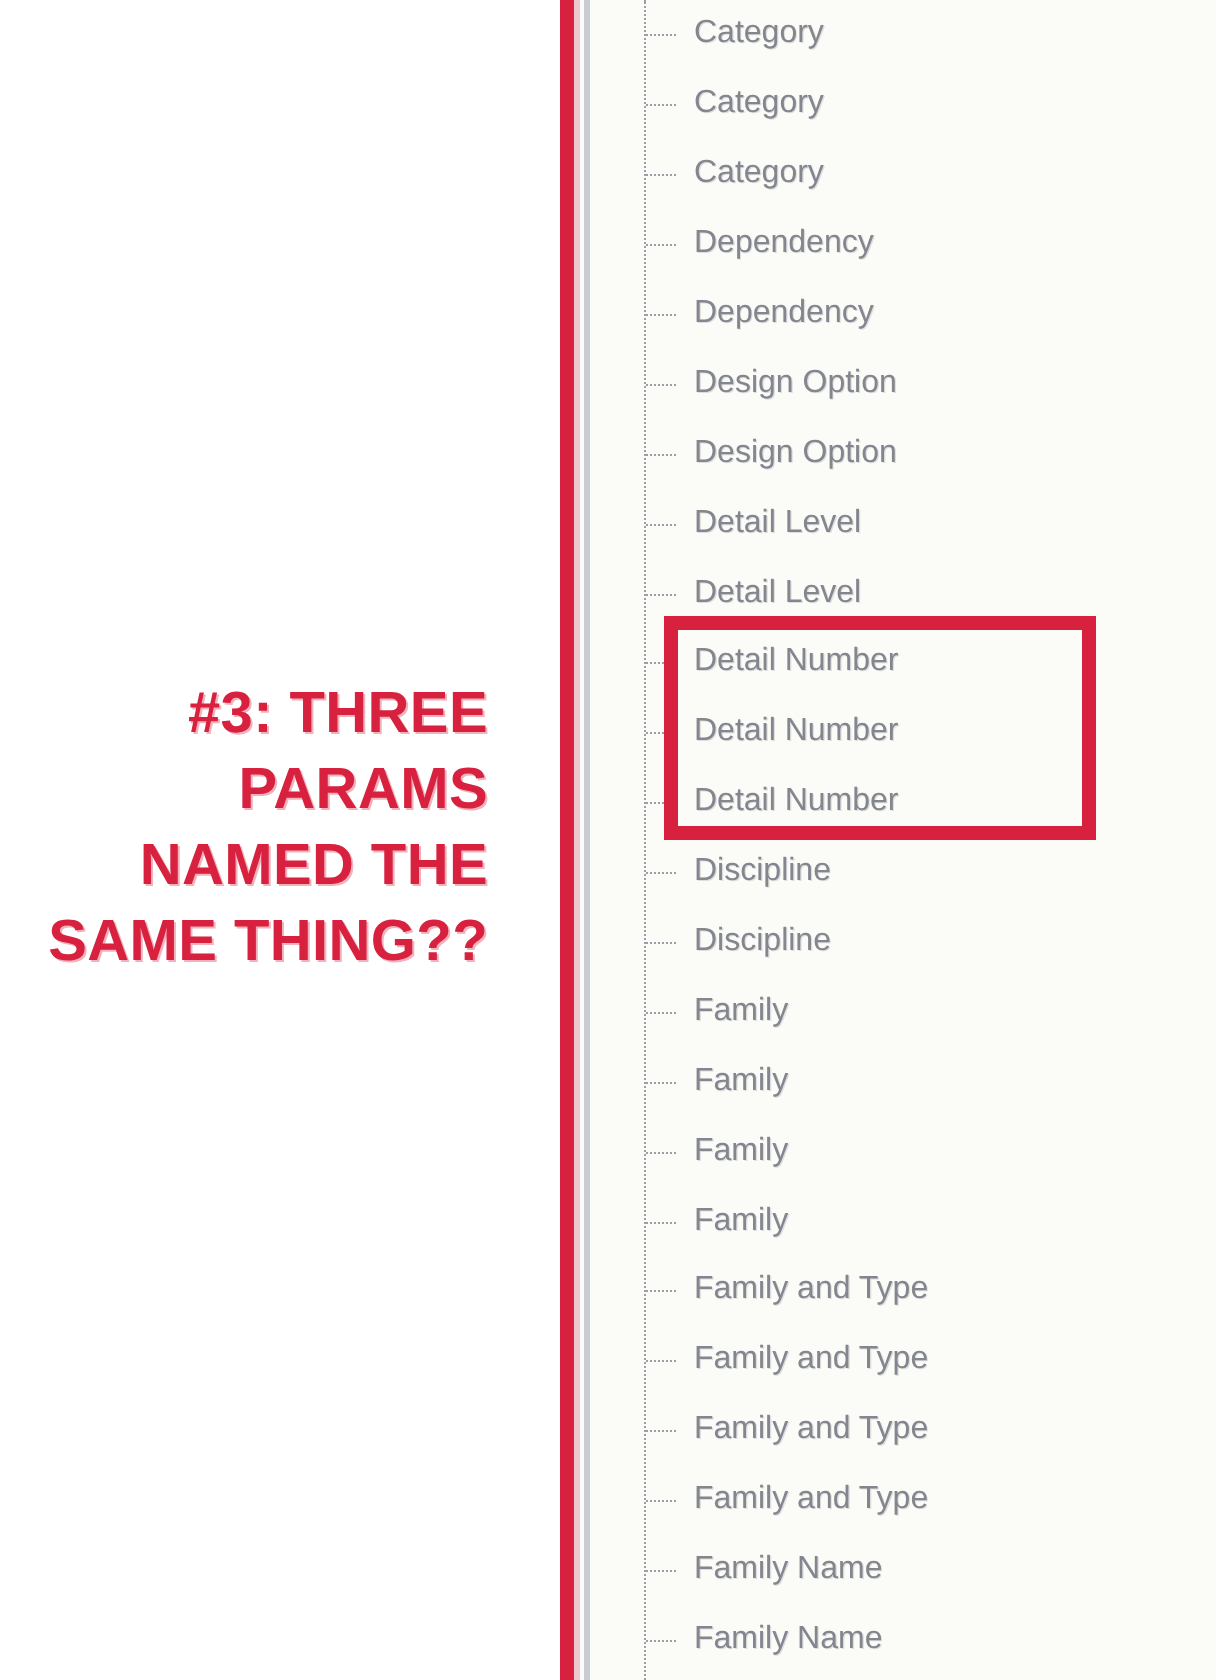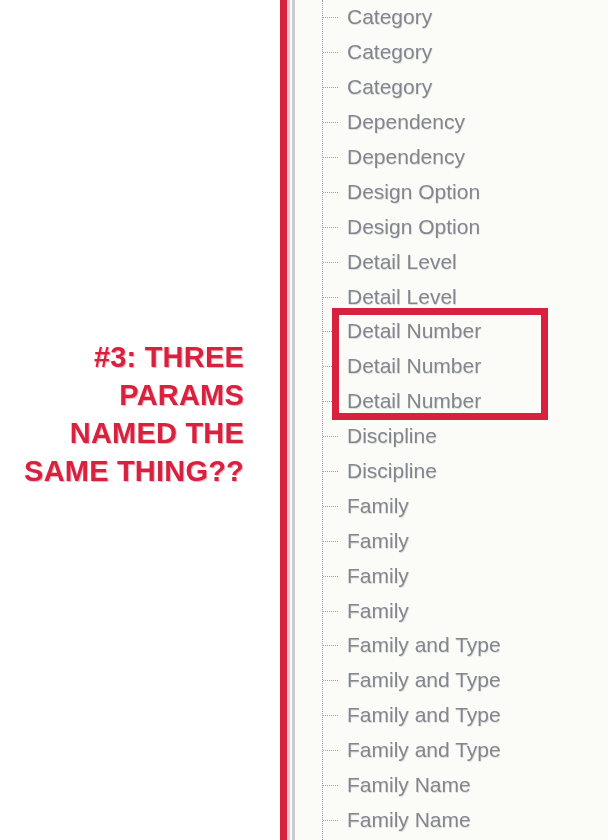--- a/index.html
+++ b/index.html
@@ -118,21 +118,21 @@
     height: 0;
     border-top: 1px dotted #9aa0a8;
   }
   .tree-label {
     position: absolute;
     left: 52px;
     top: 50%;
     transform: translateY(-50%);
     color: #83868e;
     font-family: "Liberation Sans", sans-serif;
-    font-size: 21px;
+    font-size: 16px;
     font-weight: 400;
     white-space: nowrap;
     text-shadow: 0.6px 0.6px 0 rgba(130,134,142,0.25);
   }
 
   
   #highlight-box {
     position: absolute;
     left: 332px;
     top: 308px;

